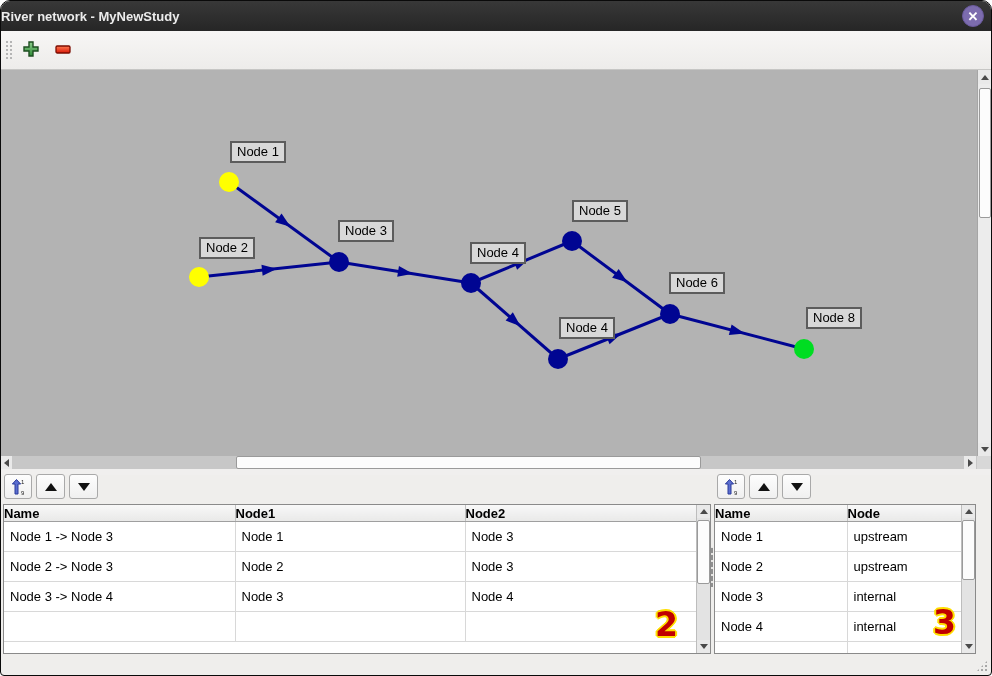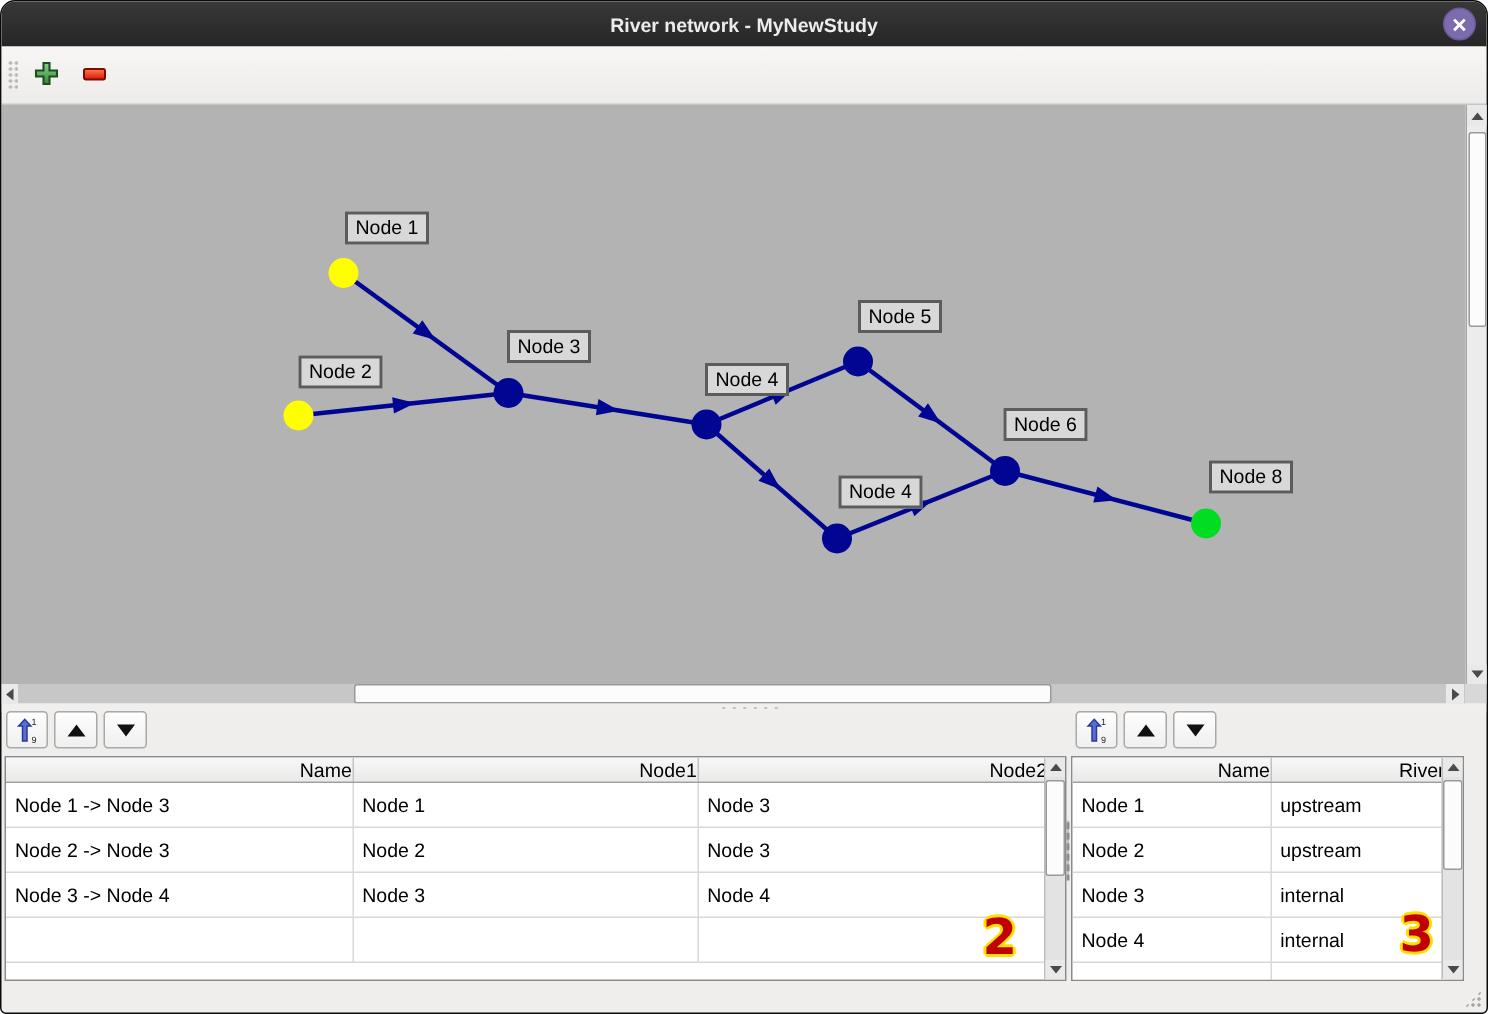--- a/index.html
+++ b/index.html
@@ -1,20 +1,20 @@
 <!DOCTYPE html>
 <html><head>
 <meta charset="utf-8">
 <style>
   html,body{margin:0;padding:0;background:#ffffff;font-family:"Liberation Sans",sans-serif;font-size:13px;color:#000;}
   .window{position:relative;width:992px;height:676px;box-sizing:border-box;border:1px solid #0a0a0a;
           border-radius:10px 10px 4px 4px;overflow:hidden;background:#efeeec;}
   
   .titlebar{position:absolute;left:0;top:0;width:100%;height:30px;background:linear-gradient(#383838,#262626);
-            display:flex;align-items:center;justify-content:center;}
+            display:flex;align-items:center;justify-content:flex-start;}
   .title-text{color:#ececec;font-weight:bold;font-size:13px;}
   .close-btn{position:absolute;right:7px;top:4px;width:22px;height:22px;border-radius:50%;
              background:#7c6cae;border:1px solid #6a5a9c;color:#fff;font-weight:bold;font-size:13px;
              display:flex;align-items:center;justify-content:center;cursor:default;box-sizing:border-box;}
   
   .toolbar{position:absolute;left:0;top:30px;width:100%;height:38px;background:linear-gradient(#f7f6f5,#edecea);
            border-bottom:1px solid #c6c6c4;}
   .tb-grip{position:absolute;left:4px;top:9px;width:7px;height:20px;
            background-image:radial-gradient(#b5b5b5 1px,transparent 1.2px);background-size:4px 4px;}
   .tb-btn{position:absolute;top:9px;width:20px;height:20px;background:transparent;border:none;padding:0;}
@@ -47,22 +47,22 @@
   .h-splitter .dots{position:absolute;left:478px;top:2px;width:40px;height:2px;
         background-image:radial-gradient(#8f8f8f 0.9px,transparent 1px);background-size:7px 2px;}
   .v-splitter{position:absolute;left:710px;top:474px;width:3px;height:180px;}
   .v-splitter .dots{position:absolute;left:0;top:72px;width:2px;height:40px;
         background-image:radial-gradient(#8f8f8f 0.9px,transparent 1px);background-size:2px 7px;}
   
   .panel-btn{position:absolute;width:29px;height:25px;box-sizing:border-box;border:1px solid #a9a9a9;border-radius:3px;
              background:linear-gradient(#fdfdfd,#f0f0f0);display:flex;align-items:center;justify-content:center;padding:0;}
   .table-wrap{position:absolute;top:503px;height:150px;box-sizing:border-box;background:#fff;border:1px solid #8a8a8a;overflow:hidden;}
   table.grid{border-collapse:collapse;table-layout:fixed;font-size:13px;}
-  table.grid th{height:16px;font-weight:normal;background:linear-gradient(#f8f8f8,#e9e9e8);
-                border-right:1px solid #c2c2c2;border-bottom:1px solid #9f9f9f;padding:0;text-align:right;}
+  table.grid th{height:16px;font-weight:bold;background:linear-gradient(#f8f8f8,#e9e9e8);
+                border-right:1px solid #c2c2c2;border-bottom:1px solid #9f9f9f;padding:0;text-align:left;}
   table.grid th:last-child{border-right:none;}
   table.grid td{height:29px;border-right:1px solid #d8d8d8;border-bottom:1px solid #d8d8d8;
                 padding:0 0 0 6px;background:#fff;overflow:hidden;white-space:nowrap;}
   table.grid td:last-child{border-right:none;}
   .tbl-vsb{position:absolute;top:0;right:0;width:14px;height:100%;background:#e3e3e3;border-left:1px solid #bdbdbd;box-sizing:border-box;}
   .grip{position:absolute;right:3px;bottom:3px;width:12px;height:12px;
         background-image:radial-gradient(#a7a7a7 1px,transparent 1.2px);background-size:4px 4px;
         clip-path:polygon(100% 0,100% 100%,0 100%);}
 </style>
 </head>
@@ -247,21 +247,21 @@
 
   <div class="table-wrap" style="left:713px;width:262px">
     <table class="grid" style="width:248px" id="nodes-grid">
       <colgroup>
           <col style="width:132px">
           <col style="width:116px">
         </colgroup>
       <thead>
           <tr>
             <th>Name</th>
-            <th>River</th>
+            <th>Node</th>
           </tr>
         </thead>
       <tbody>
           <tr>
             <td>Node 1</td>
             <td>upstream</td>
           </tr>
           <tr>
             <td>Node 2</td>
             <td>upstream</td>

